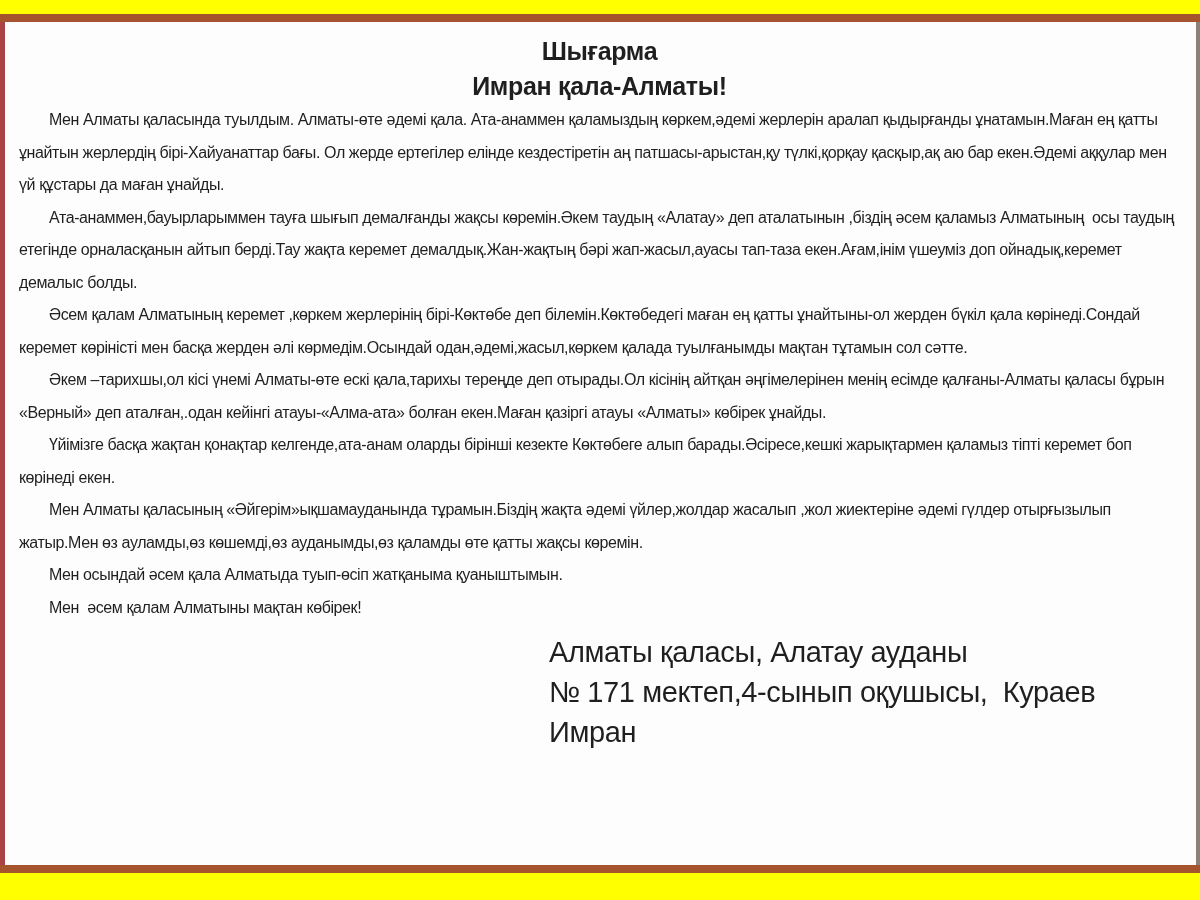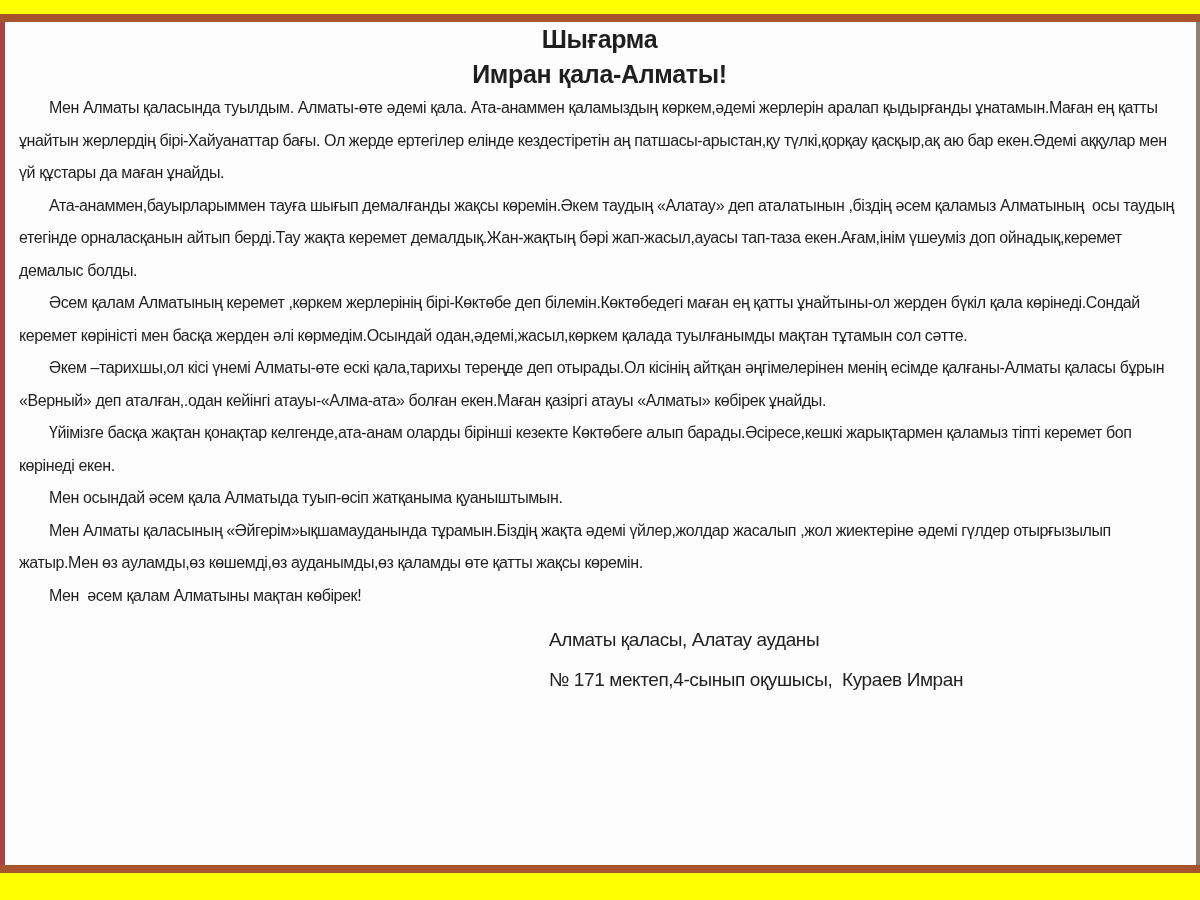--- a/index.html
+++ b/index.html
@@ -30,21 +30,21 @@
     width: 100%;
     height: 8px;
     background: var(--brown_rule, #a5542e);
     flex: 0 0 auto;
   }
   .content {
     flex: 1 1 auto;
     background: var(--page_white, #fdfdfd);
     border-left: 5px solid var(--red_border, #aa4345);
     border-right: 4px solid var(--gray_border, #8d8076);
-    padding: 0 16px 0 14px;
+    padding: 12px 16px 0 14px;
     box-sizing: border-box;
     overflow: hidden;
     color: var(--text_color, #1f1f1f);
   }
   h1, h2 {
     margin: 0;
     text-align: center;
     font-size: 25px;
     line-height: 35px;
     font-weight: bold;
@@ -56,21 +56,21 @@
     line-height: 32.5px;
     letter-spacing: -0.4px;
     text-indent: 30px;
     white-space: pre-wrap;
   }
   .signature {
     margin: 8px 0 0 530px;
   }
   .signature .sig-line {
     margin: 0;
-    font-size: 19px;
+    font-size: 29px;
     line-height: 40px;
     letter-spacing: -0.4px;
     white-space: pre-wrap;
   }
 </style>
 </head>
 <body>
 
 <div class="page">
   <div class="bar-yellow top"></div>
@@ -80,22 +80,22 @@
     <h1>Шығарма</h1>
     <h2>Имран қала-Алматы!</h2>
 
     <div class="body-text">
 
     <p class="para">Мен Алматы қаласында туылдым. Алматы-өте әдемі қала. Ата-анаммен қаламыздың көркем,әдемі жерлерін аралап қыдырғанды ұнатамын.Маған ең қатты ұнайтын жерлердің бірі-Хайуанаттар бағы. Ол жерде ертегілер елінде кездестіретін аң патшасы-арыстан,қу түлкі,қорқау қасқыр,ақ аю бар екен.Әдемі аққулар мен үй құстары да маған ұнайды.</p>
         <p class="para">Ата-анаммен,бауырларыммен тауға шығып демалғанды жақсы көремін.Әкем таудың «Алатау» деп аталатынын ,біздің әсем қаламыз Алматының  осы таудың етегінде орналасқанын айтып берді.Тау жақта керемет демалдық.Жан-жақтың бәрі жап-жасыл,ауасы тап-таза екен.Ағам,інім үшеуміз доп ойнадық,керемет демалыс болды.</p>
         <p class="para">Әсем қалам Алматының керемет ,көркем жерлерінің бірі-Көктөбе деп білемін.Көктөбедегі маған ең қатты ұнайтыны-ол жерден бүкіл қала көрінеді.Сондай керемет көріністі мен басқа жерден әлі көрмедім.Осындай одан,әдемі,жасыл,көркем қалада туылғанымды мақтан тұтамын сол сәтте.</p>
         <p class="para">Әкем –тарихшы,ол кісі үнемі Алматы-өте ескі қала,тарихы тереңде деп отырады.Ол кісінің айтқан әңгімелерінен менің есімде қалғаны-Алматы қаласы бұрын «Верный» деп аталған,.одан кейінгі атауы-«Алма-ата» болған екен.Маған қазіргі атауы «Алматы» көбірек ұнайды.</p>
         <p class="para">Үйімізге басқа жақтан қонақтар келгенде,ата-анам оларды бірінші кезекте Көктөбеге алып барады.Әсіресе,кешкі жарықтармен қаламыз тіпті керемет боп көрінеді екен.</p>
+        <p class="para">Мен Алматы қаласының «Әйгерім»ықшамауданында тұрамын.Біздің жақта әдемі үйлер,жолдар жасалып ,жол жиектеріне әдемі гүлдер отырғызылып жатыр.Мен өз ауламды,өз көшемді,өз ауданымды,өз қаламды өте қатты жақсы көремін.</p>
         <p class="para">Мен осындай әсем қала Алматыда туып-өсіп жатқаныма қуаныштымын.</p>
-        <p class="para">Мен Алматы қаласының «Әйгерім»ықшамауданында тұрамын.Біздің жақта әдемі үйлер,жолдар жасалып ,жол жиектеріне әдемі гүлдер отырғызылып жатыр.Мен өз ауламды,өз көшемді,өз ауданымды,өз қаламды өте қатты жақсы көремін.</p>
         <p class="para">Мен  әсем қалам Алматыны мақтан көбірек!</p>
       </div>
 
     <div class="signature">
 
     <p class="sig-line">Алматы қаласы, Алатау ауданы</p>
         <p class="sig-line">№ 171 мектеп,4-сынып оқушысы,  Кураев Имран</p>
       </div>
   </div>
 

